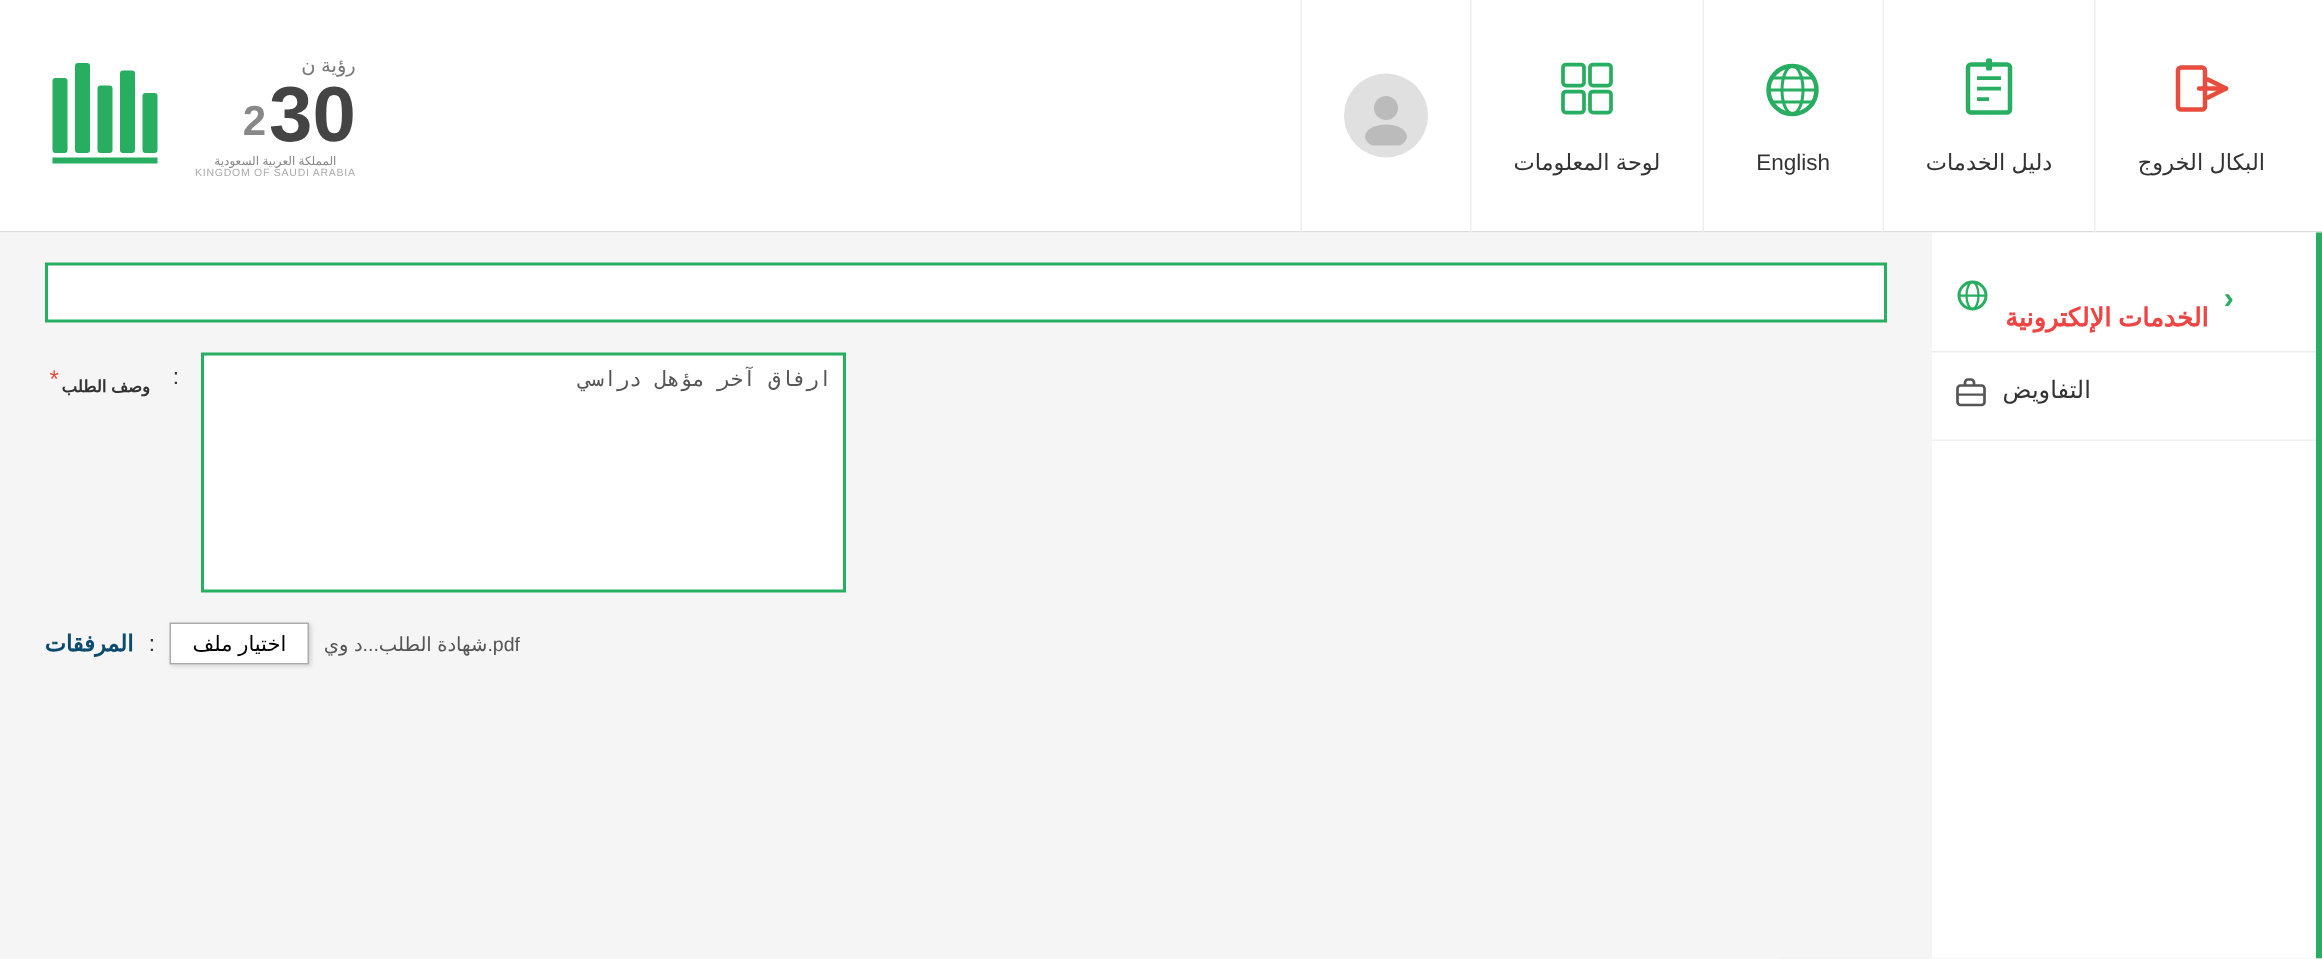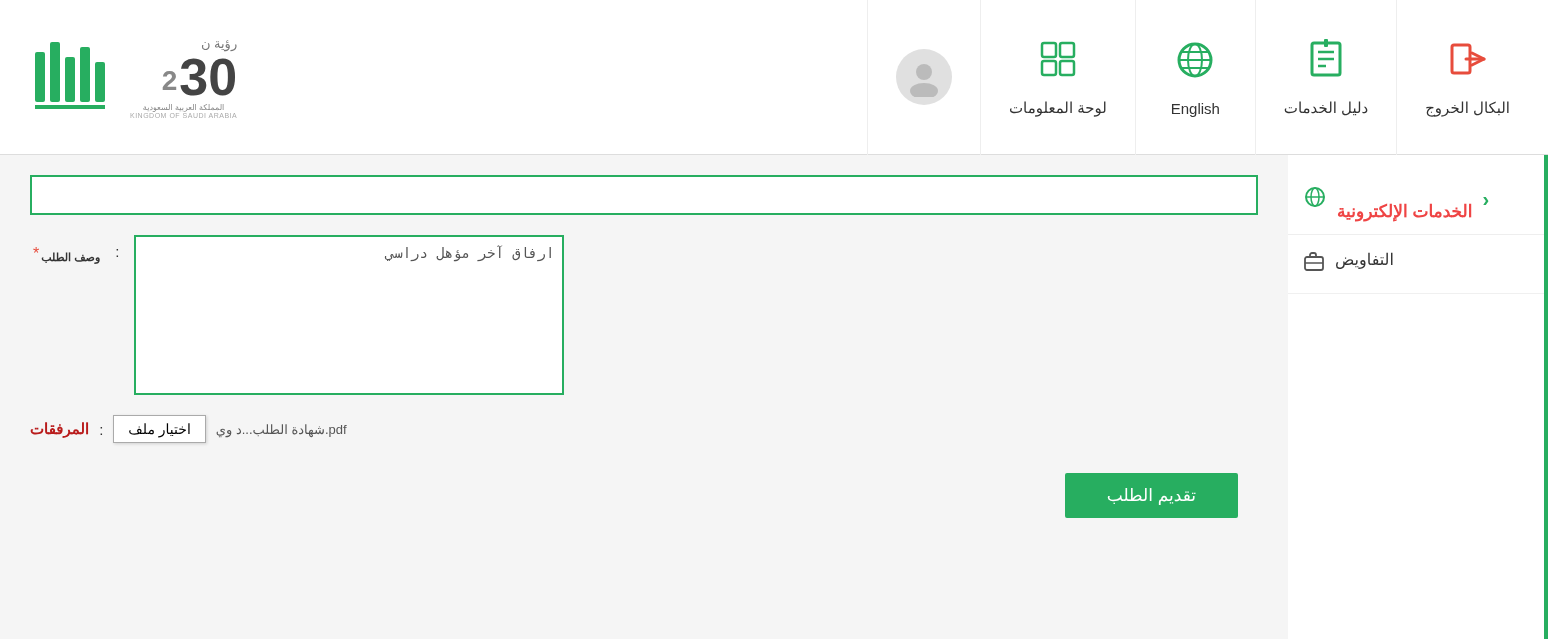--- a/index.html
+++ b/index.html
@@ -177,21 +177,21 @@
     .attachment-row {
       display: flex;
       flex-direction: row;
       align-items: center;
       justify-content: flex-end;
       gap: 10px;
       margin-bottom: 30px;
     }
     .attach-label {
       font-size: 15px;
-      color: #b91c1c;
+      color: #0c4a6e;
       font-weight: bold;
     }
     .attach-colon {
       font-size: 15px;
       color: #333;
     }
     .choose-file-btn {
       background: #fff;
       border: 1px solid #aaa;
       padding: 5px 14px;
@@ -378,17 +378,16 @@
     </div>
 
     <div class="attachment-row">
       <span class="file-name">شهادة الطلب...د  وي.pdf</span>
       <button class="choose-file-btn cursor-indicator">اختيار ملف</button>
       <span class="attach-colon">:</span>
       <span class="attach-label">المرفقات</span>
     </div>
 
     <div class="buttons-row">
-      <button class="btn-submit">تقديم الطلب</button>
     </div>
 
   </div>
 </div>
 
 </body></html>

